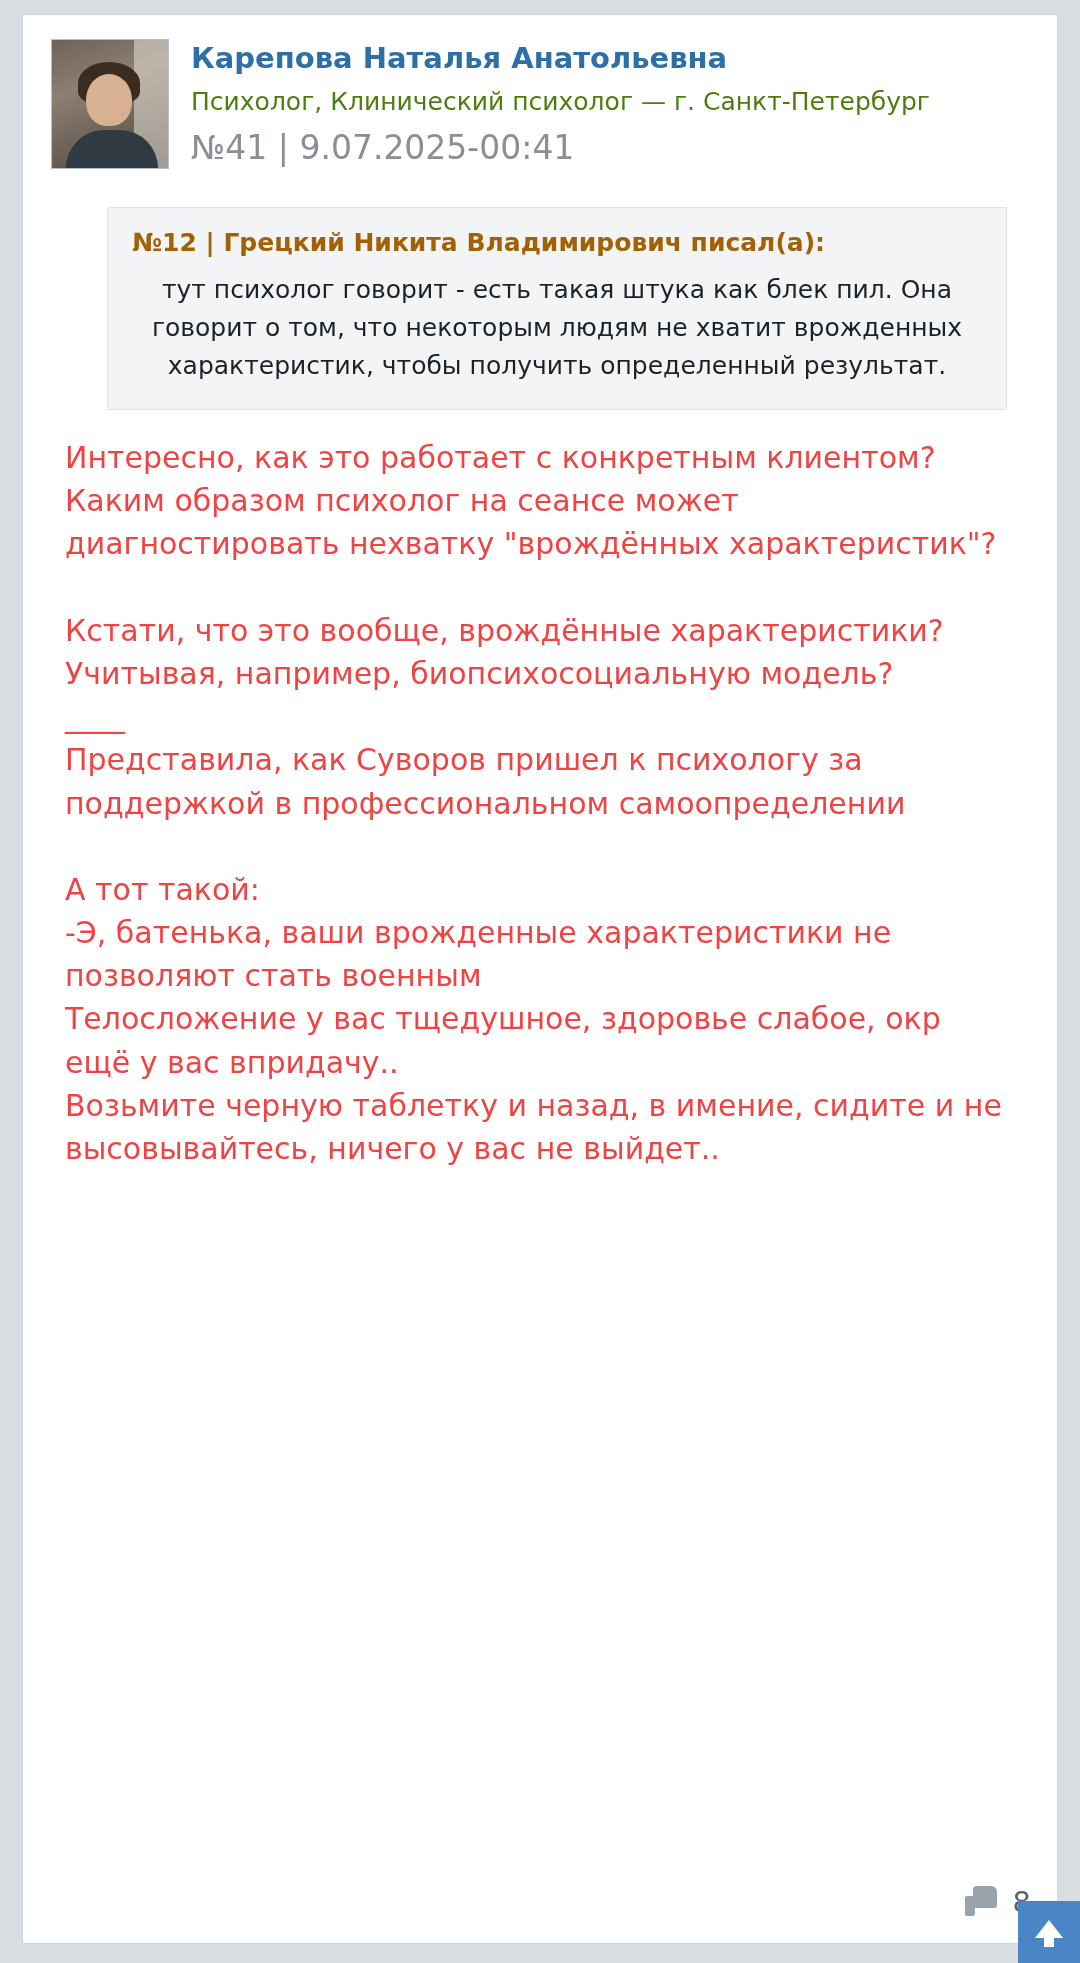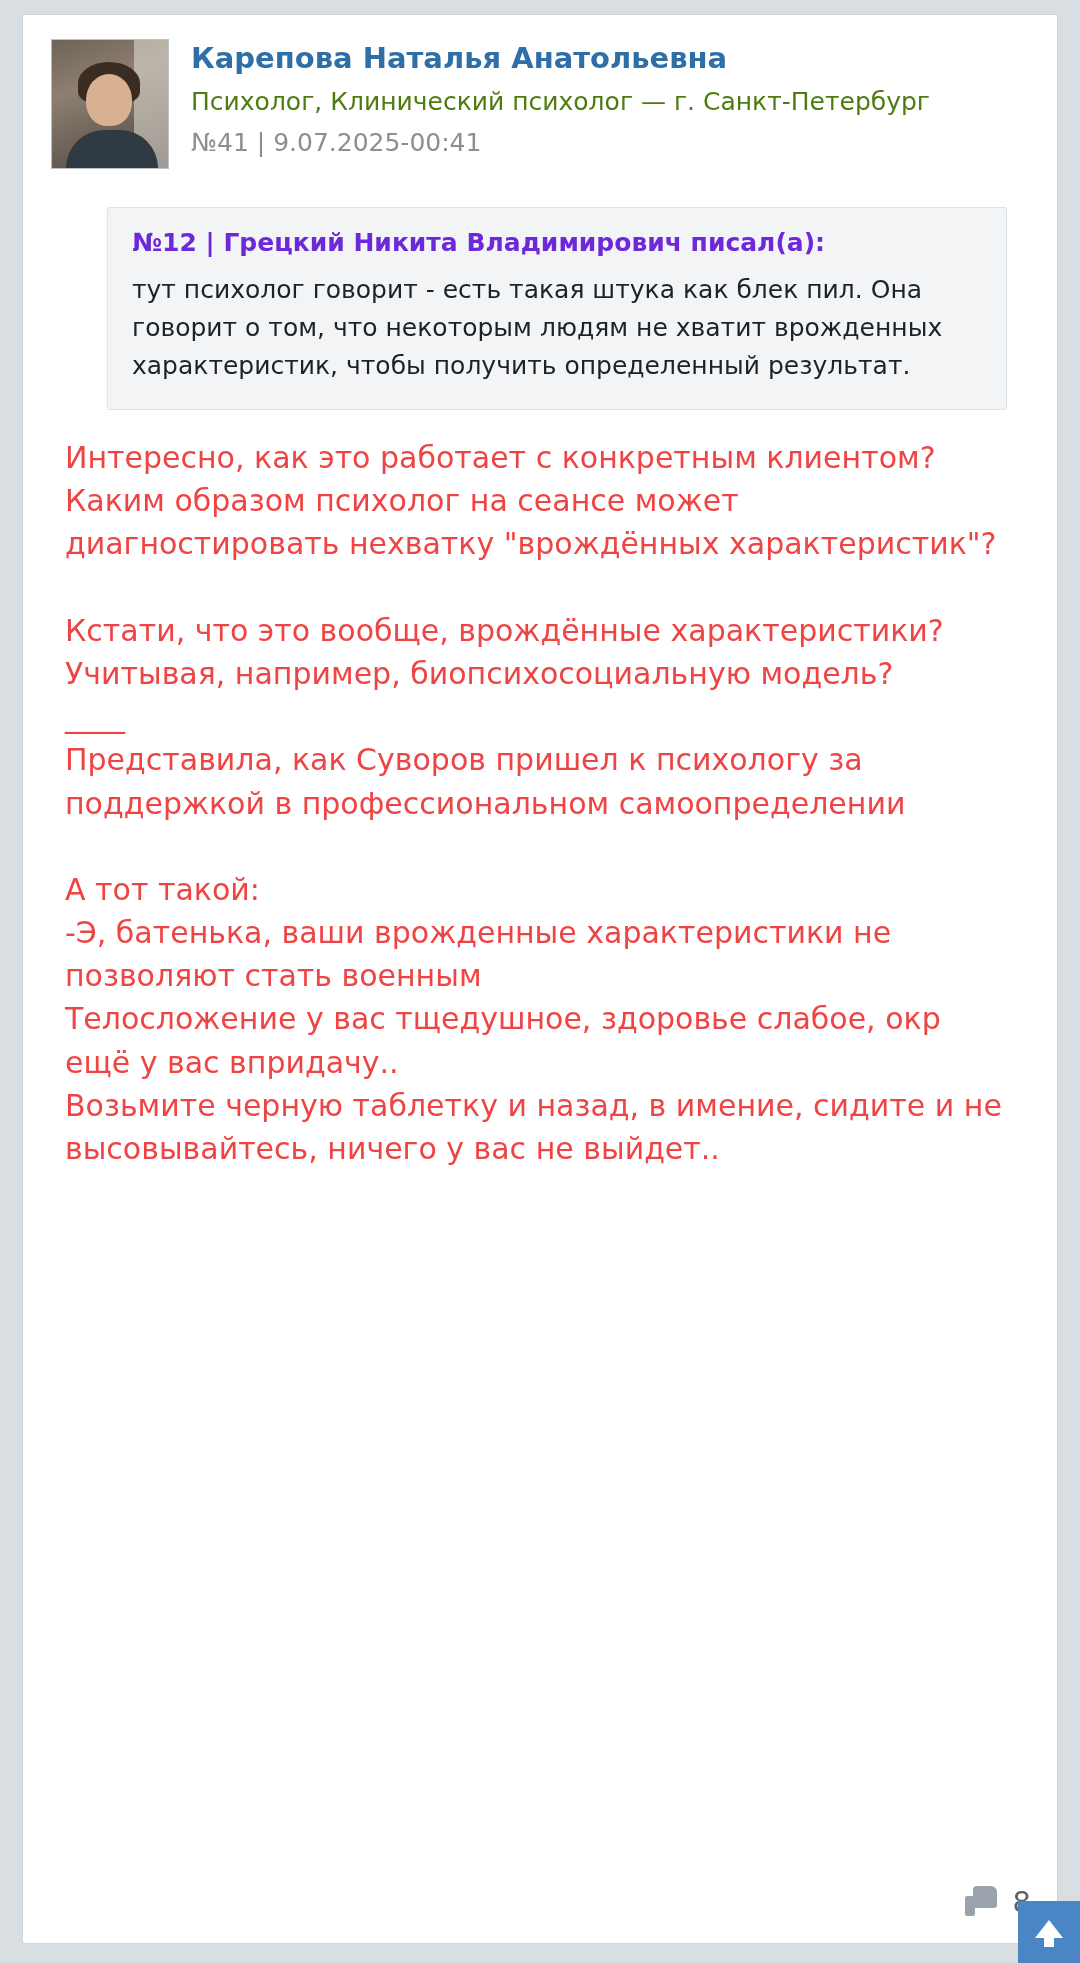--- a/index.html
+++ b/index.html
@@ -91,41 +91,42 @@
     margin: 4px 0 0 0;
   }
   .author-title {
     color: #4d7c0f;
     font-size: 25px;
     line-height: 1.32;
     margin-top: 10px;
   }
   .post-meta {
     color: #8a8f95;
-    font-size: 25px;
+    font-size: 33px;
     margin-top: 10px;
   }
   .quote-box {
     margin: 38px 18px 0 56px;
     background: #f2f4f6;
     border: 1px solid #dfe3e8;
     border-radius: 2px;
     padding: 20px 24px 24px 24px;
   }
   .quote-head {
     font-size: 25px;
-    color: #6d28d9;
+    color: #a16207;
     font-weight: bold;
     margin-bottom: 14px;
   }
   .quote-head .qnum { font-weight: bold; }
   .quote-body {
     font-size: 25px;
     color: #1d2227;
     line-height: 1.52;
+    text-align: center;
   }
   .post-body {
     margin: 26px 12px 0 14px;
     font-size: 30px;
     line-height: 1.44;
     color: #ef4444;
     white-space: pre-wrap;
     word-wrap: break-word;
   }
   .footer-row {

